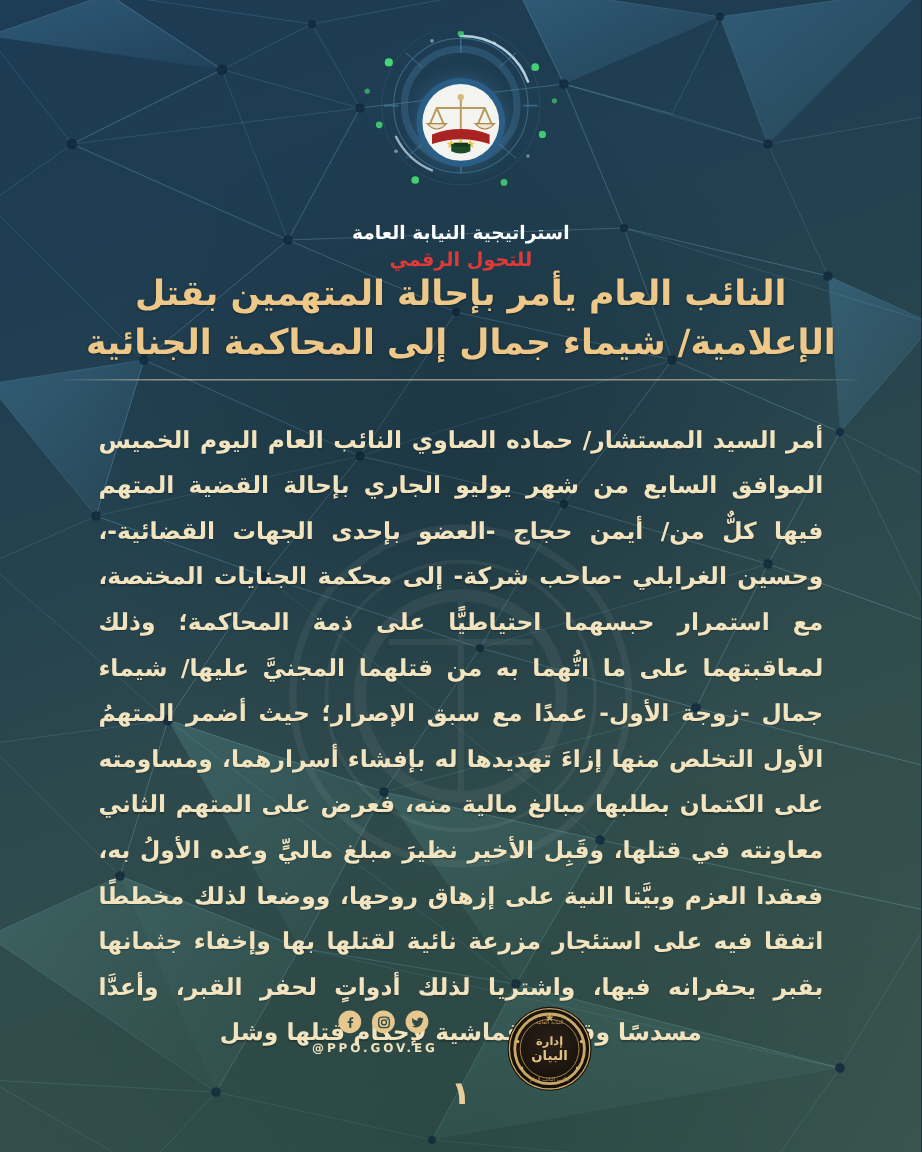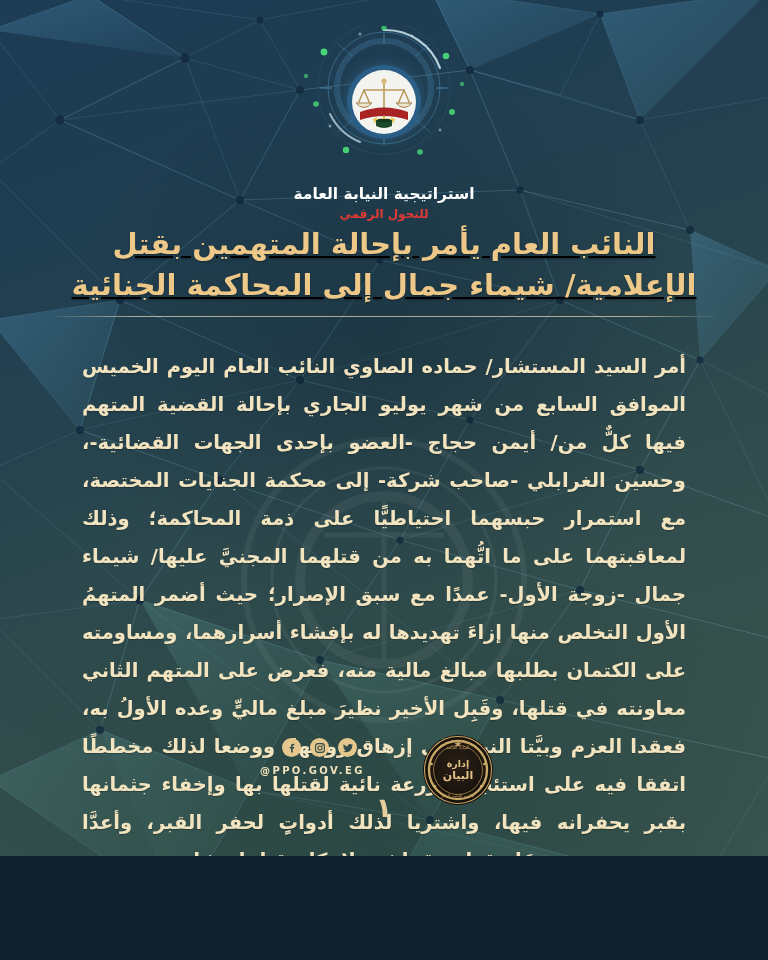--- a/index.html
+++ b/index.html
@@ -3,21 +3,21 @@
 <meta charset="utf-8">
 <style>
   html, body {
     margin: 0;
     padding: 0;
     background: #11202e;
   }
   .poster {
     position: relative;
     width: 768px;
-    height: 856px;
+    height: 960px;
     overflow: hidden;
     background: linear-gradient(160deg, #1d3c55 0%, #1e3d52 18%, #24424f 38%, #2e4a4d 58%, #35504c 78%, #3b5650 100%);
     font-family: "DejaVu Sans", "Liberation Sans", sans-serif;
     user-select: none;
   }
 
   
   .bg-mesh {
     position: absolute;
     inset: 0;
@@ -65,35 +65,34 @@
 
   .hdr-title {
     margin-top: 6px;
     font-size: 15.5px;
     font-weight: 700;
     color: #ffffff;
     letter-spacing: 0.2px;
     line-height: 1.35;
   }
   .hdr-sub {
-    font-size: 12px;
+    font-size: 16px;
     font-weight: 700;
     color: #e03a36;
     line-height: 1.35;
     margin-top: 1px;
   }
 
   
   .title-block {
     position: absolute;
     top: 224px;
     left: 52px;
     right: 52px;
     text-align: center;
-    text-decoration: underline;
   }
   .main-title {
     color: #edc889;
     font-size: 29px;
     font-weight: 700;
     line-height: 1.42;
     letter-spacing: -0.2px;
     text-shadow: 0 1px 2px rgba(0,0,0,0.35);
   }
   .title-rule {

